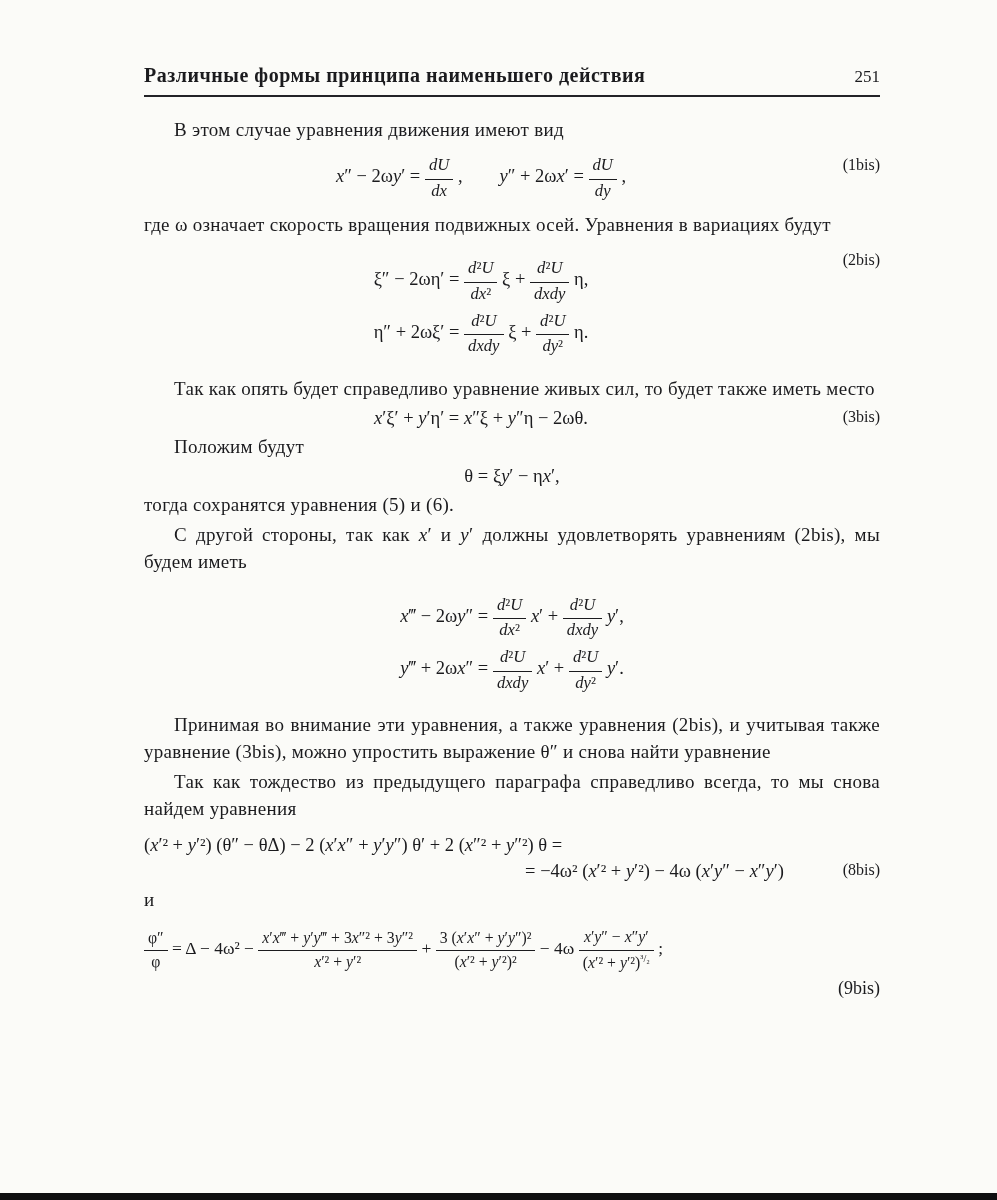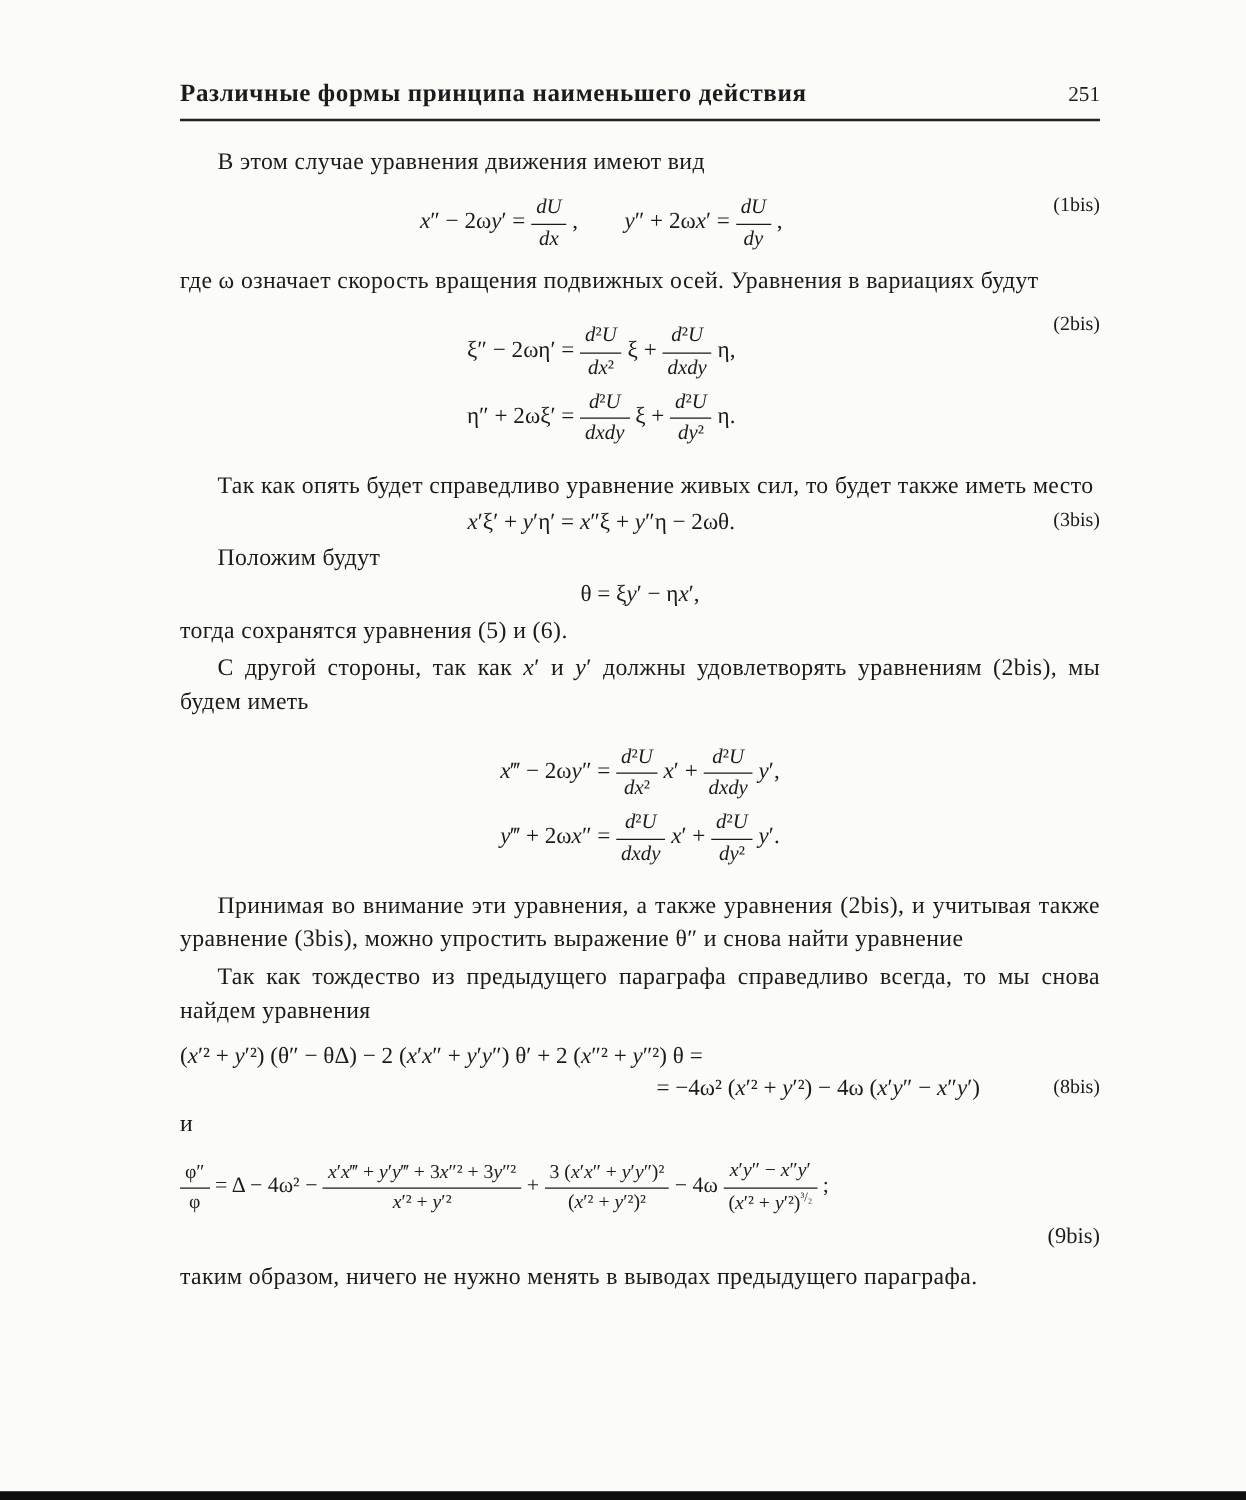--- a/index.html
+++ b/index.html
@@ -189,18 +189,17 @@
         <div class="math eq8-l2">= −4ω² (<i>x</i>′² + <i>y</i>′²) − 4ω (<i>x</i>′<i>y</i>″ − <i>x</i>″<i>y</i>′)</div>
         <div class="eq-label">(8bis)</div>
       </div>
     </div>
 
     <p class="para">и</p>
 
     <div class="math eq9"><span class="frac"><span class="num">φ″</span><span class="den">φ</span></span> = Δ − 4ω² − <span class="frac"><span class="num"><i>x</i>′<i>x</i>‴ + <i>y</i>′<i>y</i>‴ + 3<i>x</i>″² + 3<i>y</i>″²</span><span class="den"><i>x</i>′² + <i>y</i>′²</span></span> + <span class="frac"><span class="num">3 (<i>x</i>′<i>x</i>″ + <i>y</i>′<i>y</i>″)²</span><span class="den">(<i>x</i>′² + <i>y</i>′²)²</span></span> − 4ω <span class="frac"><span class="num"><i>x</i>′<i>y</i>″ − <i>x</i>″<i>y</i>′</span><span class="den">(<i>x</i>′² + <i>y</i>′²)<sup>³/₂</sup></span></span> ;</div>
     <div class="eq9-label-row">(9bis)</div>
 
-    <p class="para">таким образом, ничего не нужно менять в выводах предыдущего параграфа.</p>
 
   </main>
 </div>
 
 <div class="scan-edge"></div>
 
 </body></html>

